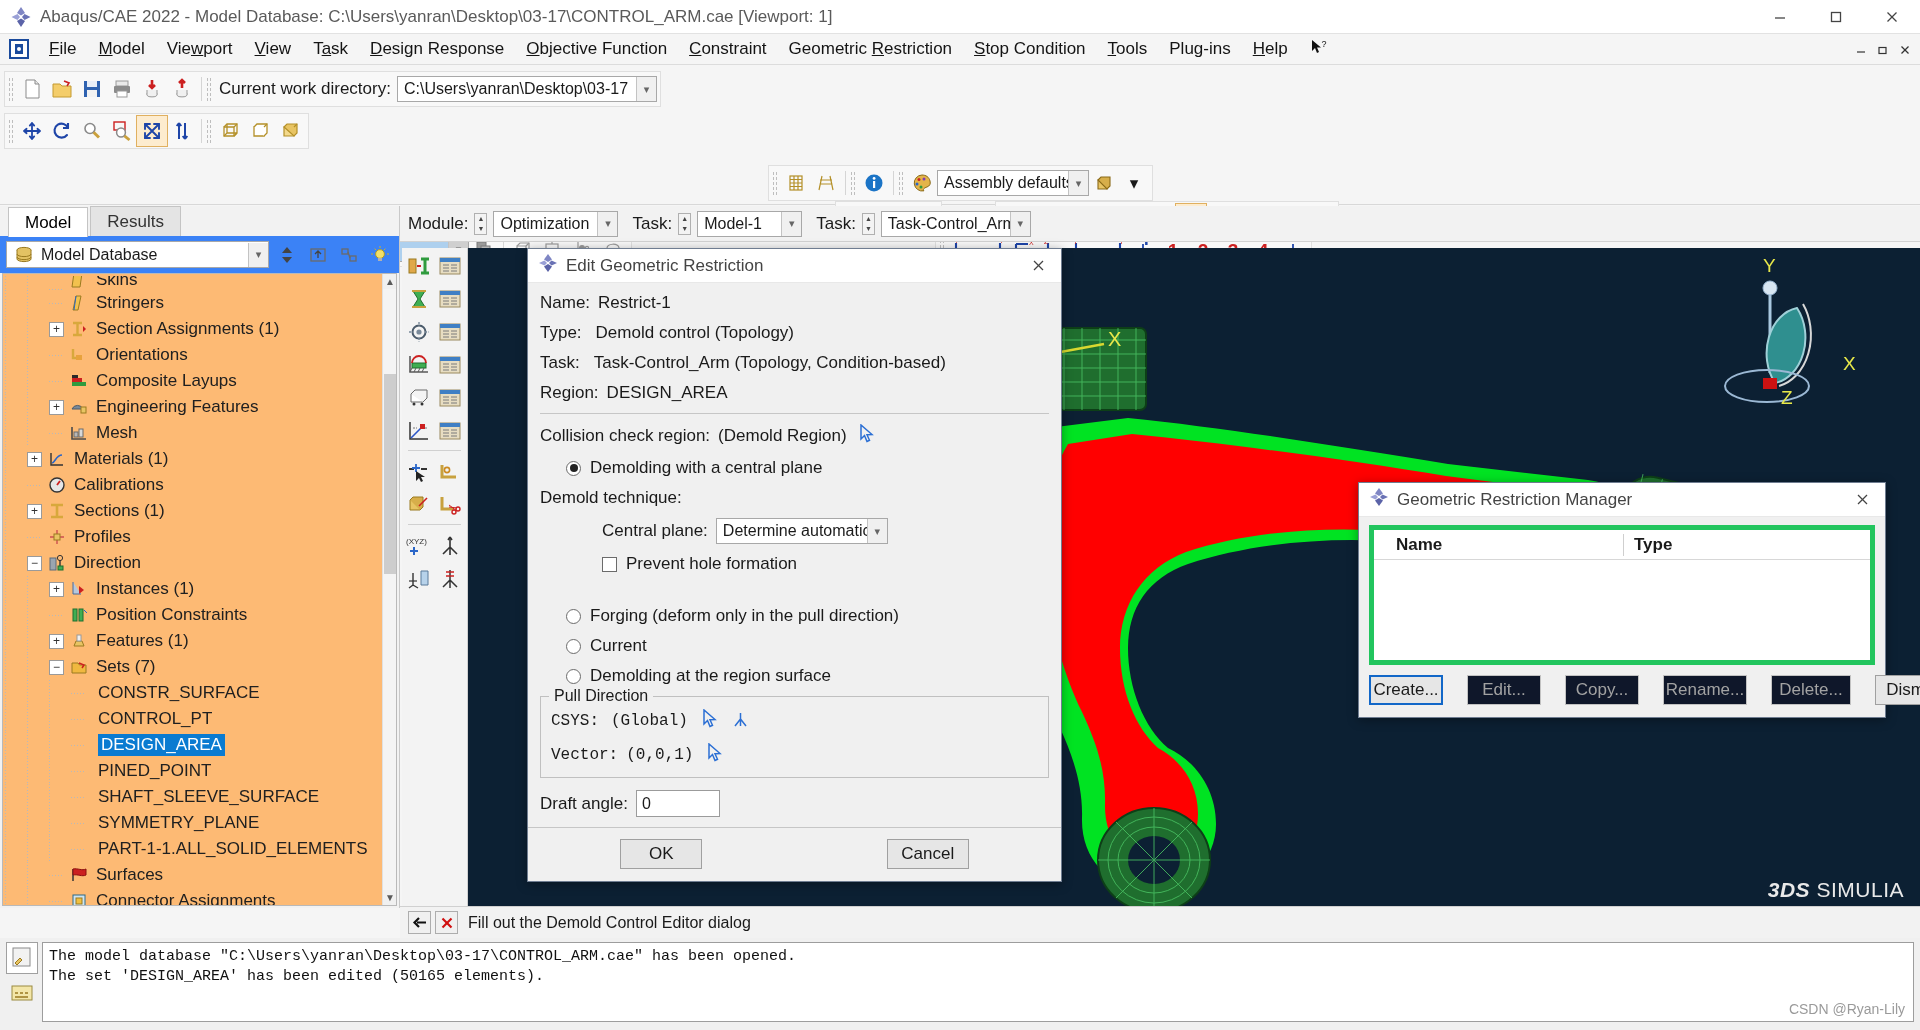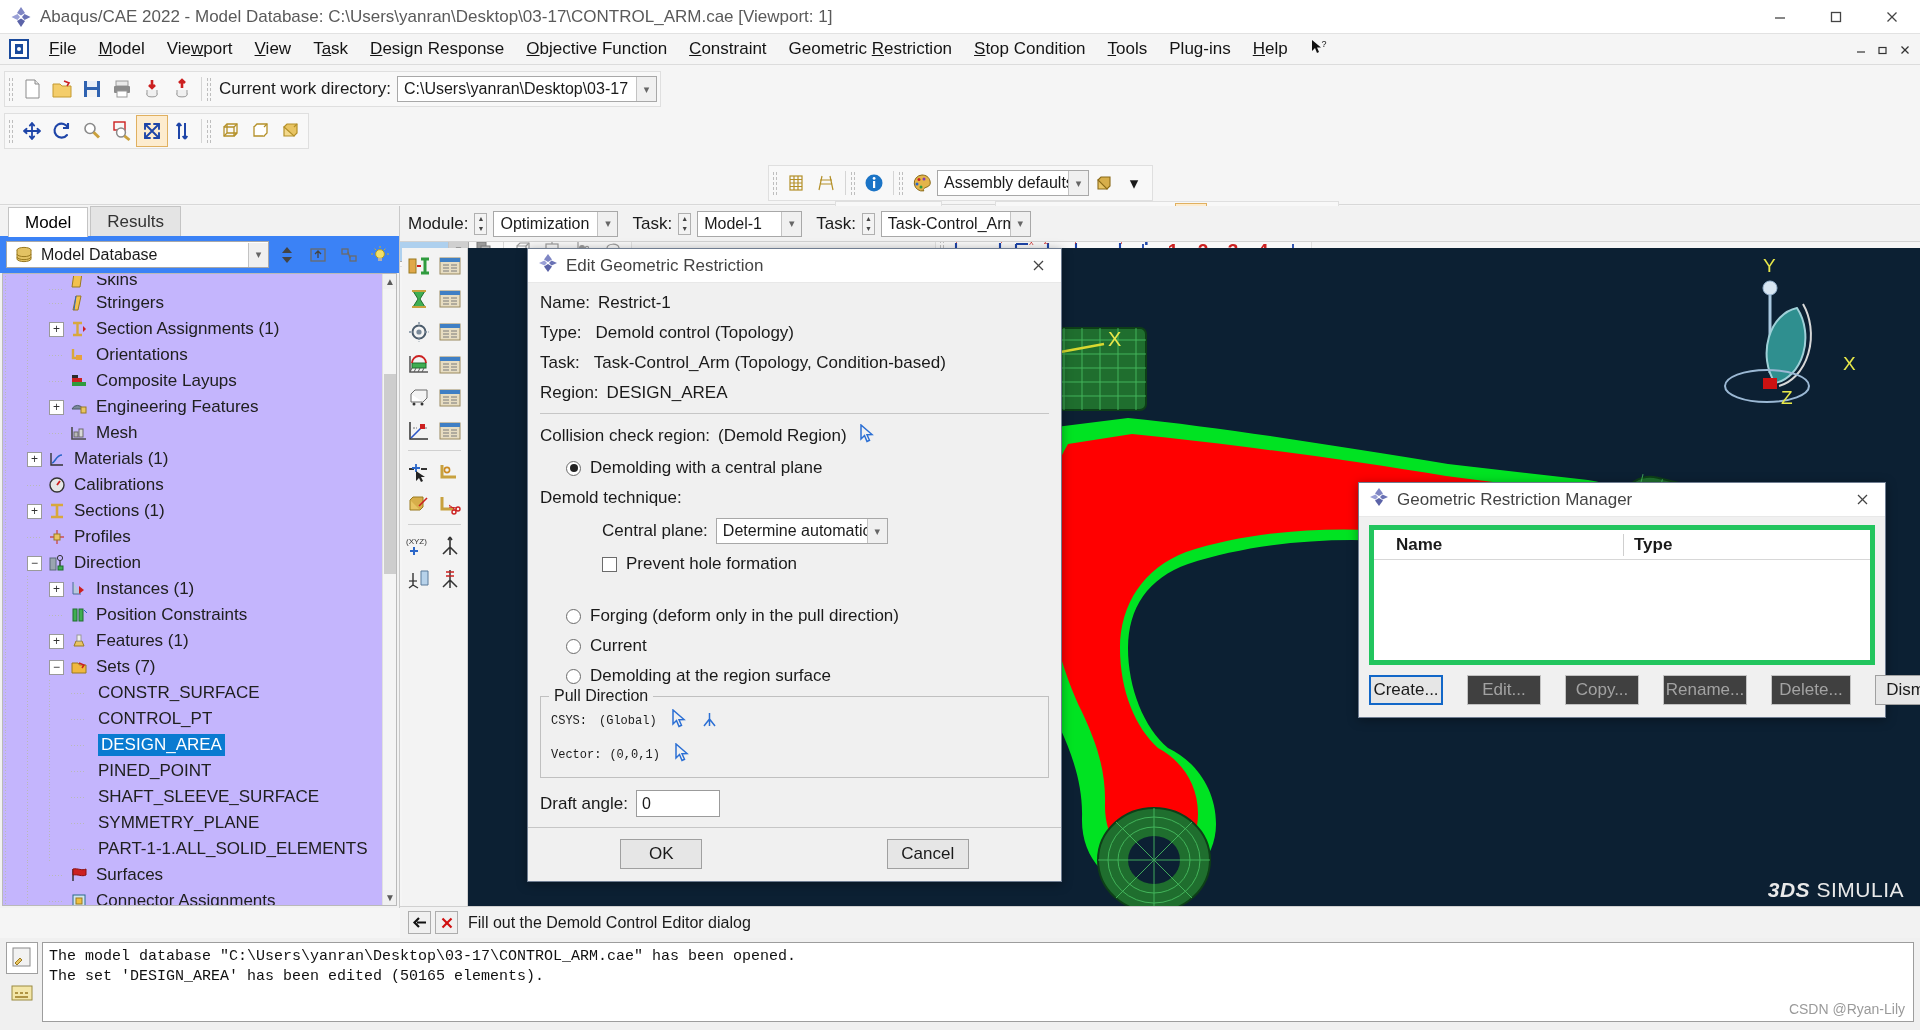--- a/index.html
+++ b/index.html
@@ -76,21 +76,21 @@
   
   .leftpanel { position: absolute; left: 0; top: 206px; width: 400px; bottom: 122px; background: #f2f2f2;
     border-right: 1px solid #c9c9c9; display:flex; flex-direction: column; }
   .tabs { display: flex; height: 30px; align-items: flex-end; padding-left: 8px; background:#f2f2f2; }
   .tab { padding: 5px 16px 4px; font-size: 17px; border: 1px solid #c4c4c4; border-bottom: none;
     background: #e4e4e4; color:#333; margin-right: 2px; }
   .tab.sel { background: #ffffff; color:#000; position: relative; top: 1px; }
   .treehead { display:flex; align-items:center; gap: 5px; padding: 5px 6px; background: #3b82f6; }
   .treehead .combo { flex: 1 1 auto; height: 27px; }
   .ticon { width: 26px; height: 24px; display:flex; align-items:center; justify-content:center; }
-  .treebox { flex: 1 1 auto; background: #c4b5fd; border: 1px solid #b9b9b9; margin: 0 2px 2px; position: relative; overflow: hidden; text-decoration: underline; }
+  .treebox { flex: 1 1 auto; background: #fdba74; border: 1px solid #b9b9b9; margin: 0 2px 2px; position: relative; overflow: hidden; text-decoration: underline; }
   .tree { padding: 2px 0 0 0; font-size: 17px; position:absolute; inset:0 14px 0 0; overflow: hidden;}
   .trow { display: flex; align-items: center; height: 26px; white-space: nowrap; padding-left: 2px; }
   .tguide { width: 1px; height: 26px; flex:none;
      background-image: linear-gradient(to bottom,#b9b9b9 1px, transparent 1px);
      background-size: 1px 3px; }
   .tplus { width: 15px; height: 15px; border: 1px solid #9a9a9a; background:#fff; flex:none;
      display:flex; align-items:center; justify-content:center; font-size: 12px; line-height: 1; color:#333; margin-right:4px;}
   .tdash { width: 15px; flex:none; height: 1px; margin-right: 4px;
      background-image: linear-gradient(to right,#b9b9b9 1px, transparent 1px); background-size: 3px 1px; }
   .tico { width: 22px; height: 20px; flex:none; margin-right: 6px; display:flex; align-items:center; justify-content:center; }
@@ -139,25 +139,25 @@
   .fval { color:#1a1a1a; margin-left: 8px; }
   .hr { height: 1px; background: #c6c6c6; margin: 6px 0 10px; }
   .radio { width: 15px; height: 15px; border: 1px solid #6b6b6b; border-radius: 50%; background:#fff; flex:none;
     display:flex; align-items:center; justify-content:center; margin-right: 9px; }
   .radio.on::after { content:''; width: 8px; height: 8px; border-radius:50%; background:#222; }
   .checkbox { width: 15px; height: 15px; border: 1px solid #6b6b6b; background:#fff; flex:none; margin-right: 9px; }
   .txtinput { border: 1px solid #9b9b9b; background:#fff; height: 27px; font-size: 16px; padding: 0 5px;
     display:flex; align-items:center; font-family: "Liberation Sans", sans-serif; }
   .group { border: 1px solid #c0c0c0; padding: 12px 10px 8px; margin: 4px 0 12px; position: relative; }
   .group > .gtitle { position:absolute; top: -10px; left: 8px; background: #f0f0f0; padding: 0 5px; font-size: 16px; }
-  .mono { font-family: "Liberation Mono", monospace; font-size: 12px; }
+  .mono { font-family: "Liberation Mono", monospace; font-size: 16px; }
   .dlg-footer { border-top: 1px solid #c6c6c6; padding: 11px 0 12px; display:flex; justify-content: space-around; }
   .btn { min-width: 82px; height: 30px; border: 1px solid #a0a0a0; background: #e6e6e6; font-size: 17px;
     display:flex; align-items:center; justify-content:center; color: #1a1a1a; }
-  .btn.disabled { color: #a2a2a2; background: #404040; border-color:#c2c2c2; }
+  .btn.disabled { color: #a2a2a2; background: #0f172a; border-color:#c2c2c2; }
   .btn.focus { border: 2px solid #1267c8; }
 
   .mgr-table { background:#fff; border: 5px solid #22c55e; height: 140px; }
   .mgr-head { display:flex; height: 30px; border-bottom: 1px solid #d7d7d7; align-items:center; font-weight: bold; font-size: 17px;}
   .mgr-head .c1 { width: 250px; padding-left: 22px; border-right: 1px solid #cfcfcf; height: 22px; display:flex; align-items:center;}
   .mgr-head .c2 { padding-left: 10px; }
   .mgr-btns { display:flex; gap: 24px; padding: 10px 0 12px; }
 </style>
 </head>
 <body>

